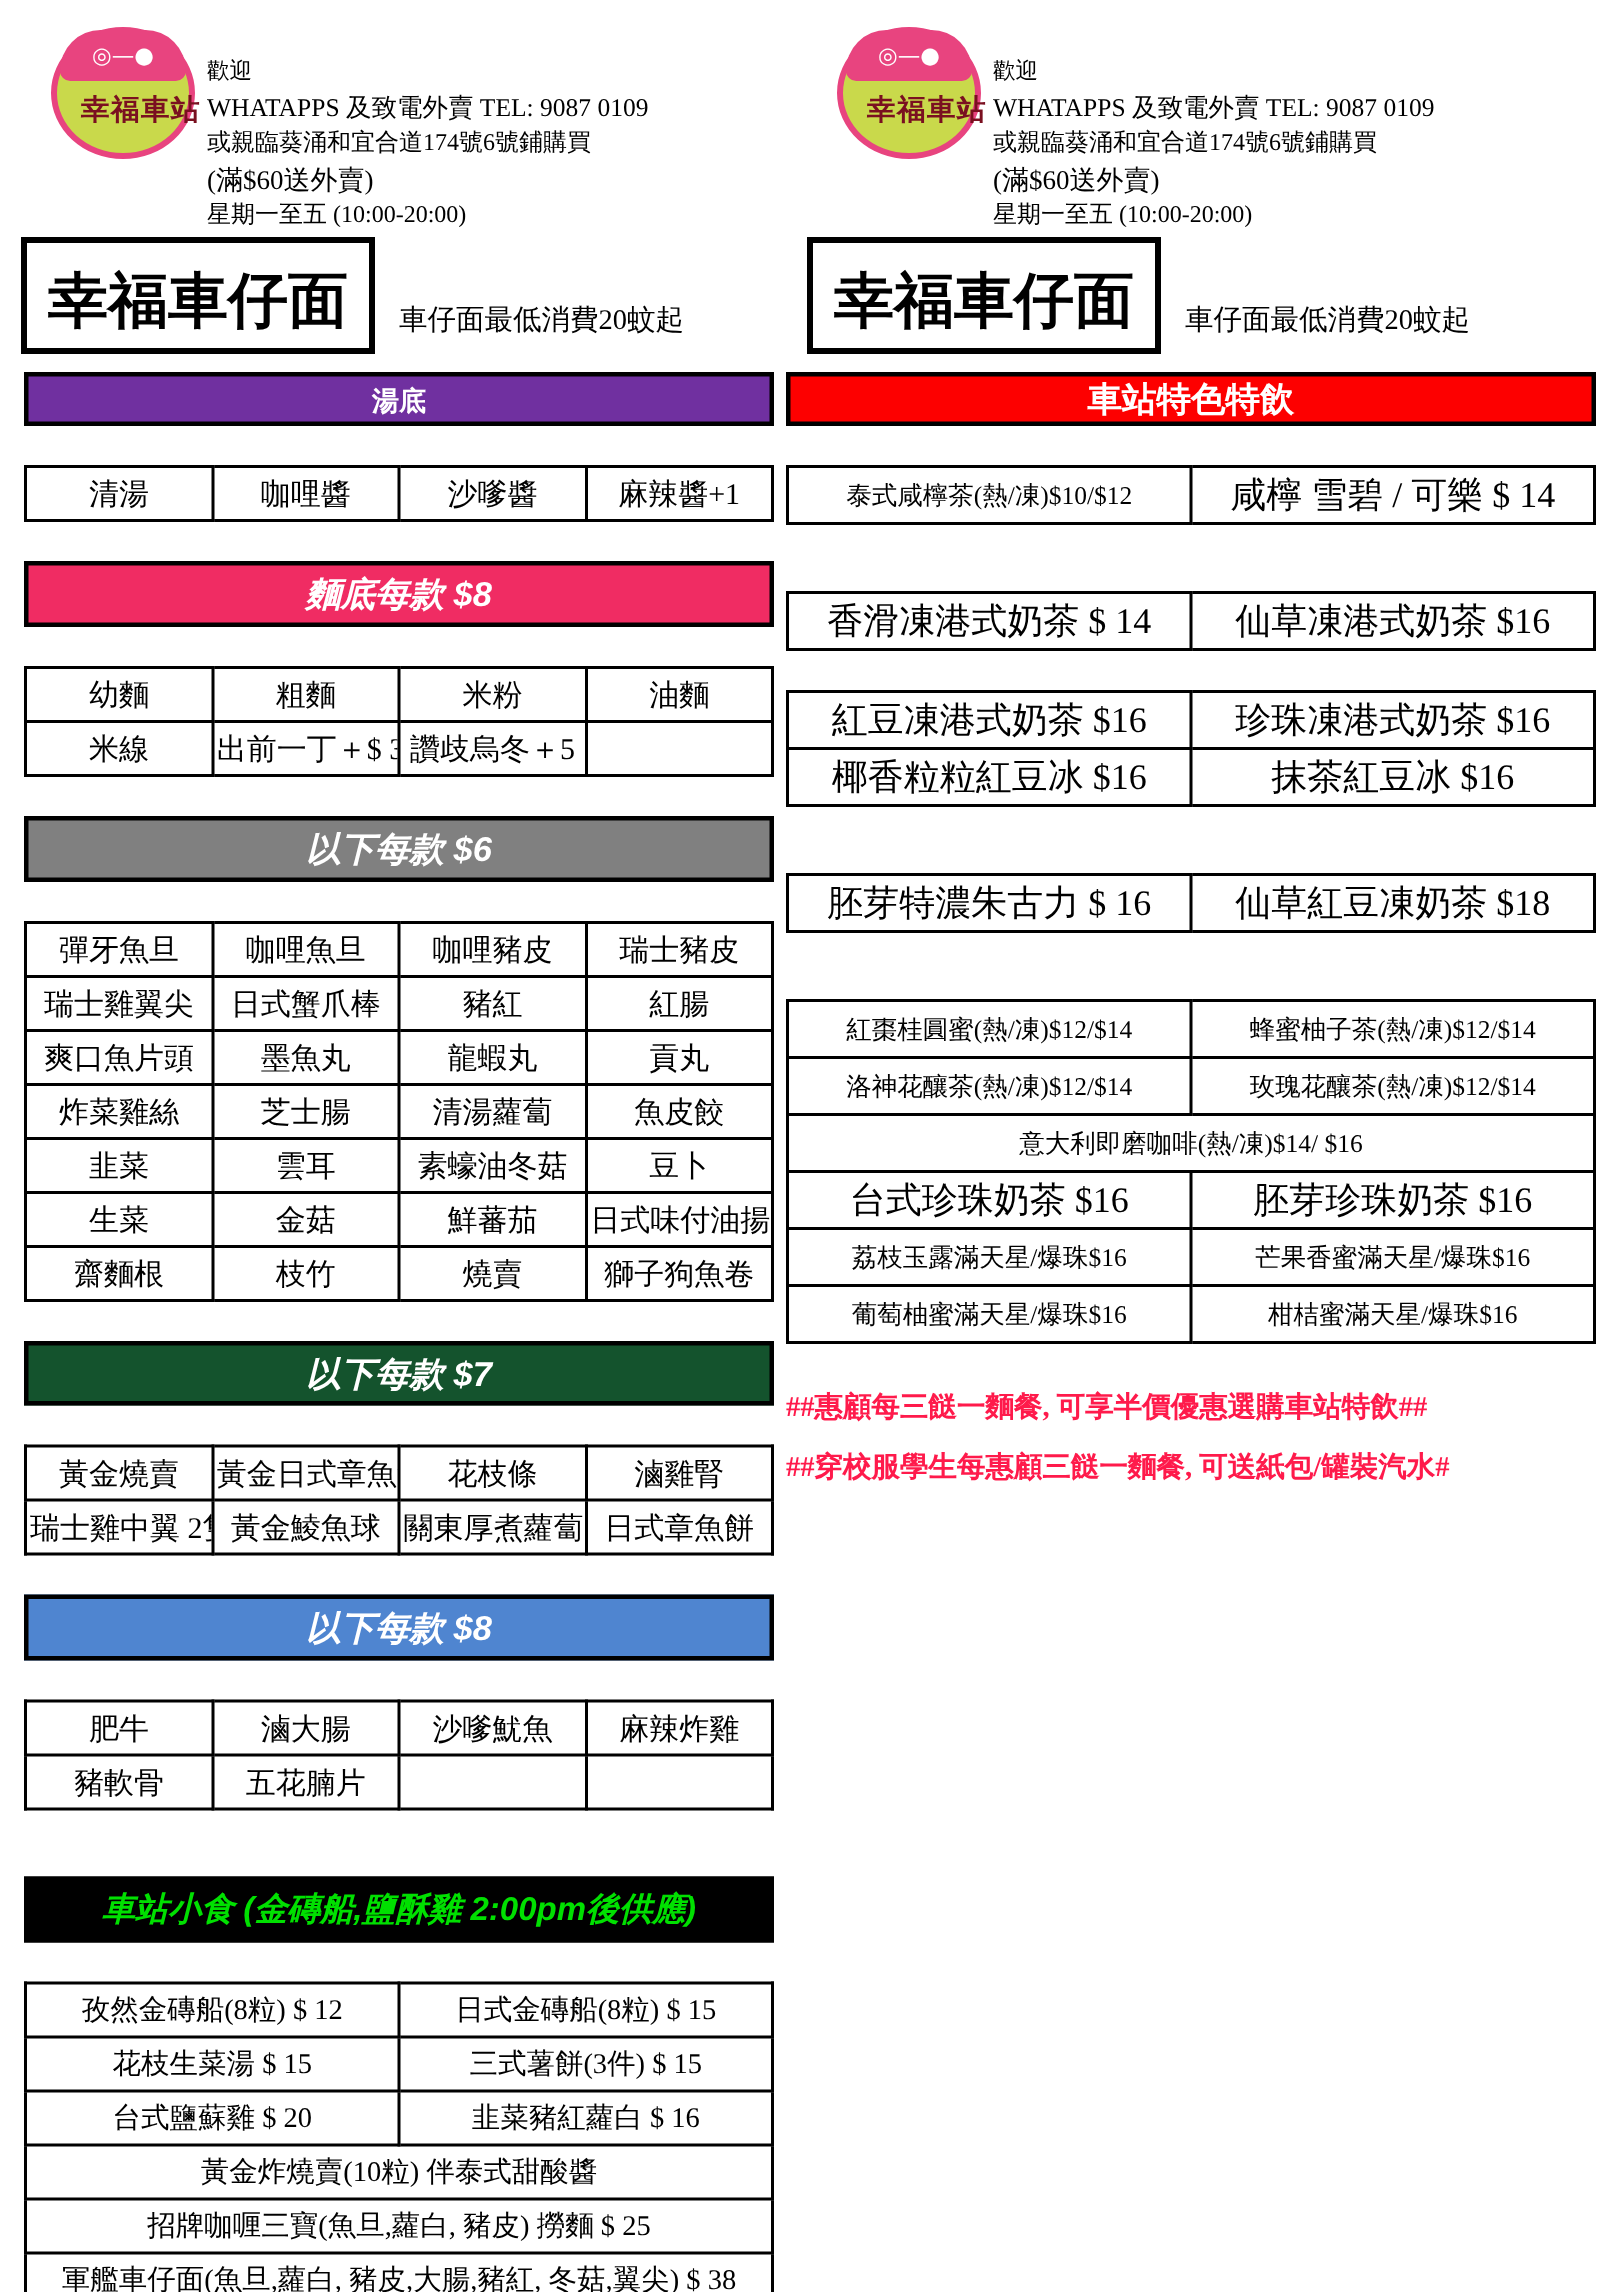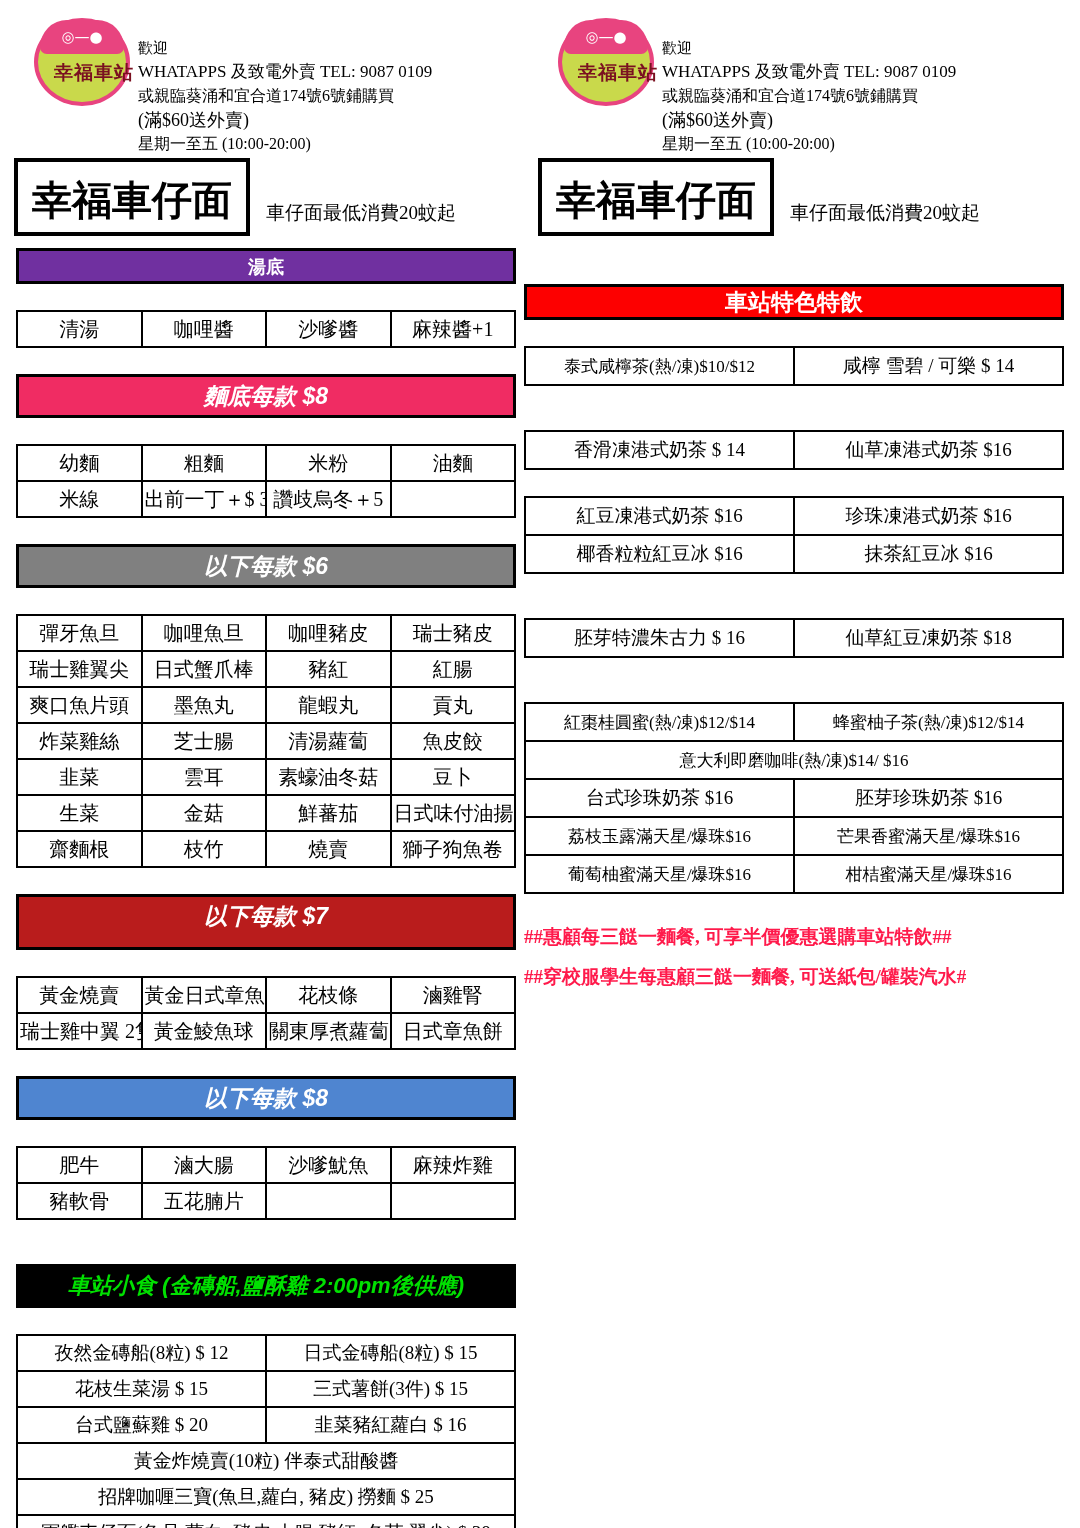--- a/index.html
+++ b/index.html
@@ -86,36 +86,36 @@
     font-size:20px;
     height:36px;
     padding:1px 2px;
     box-sizing:border-box;
     overflow:hidden;
     white-space:nowrap;
   }
 
   
   .left-col{position:absolute;left:16px;top:248px;width:500px;}
-  .right-col{position:absolute;left:524px;top:248px;width:540px;margin-top:36px;}
+  .right-col{position:absolute;left:524px;top:248px;width:540px;}
   .gap{height:26px;}
   .gap-sm{height:18px;}
 
   .banner-soup{background:#7030a0;font-size:18px;height:36px;line-height:32px;}
   .banner-noodle{background:#f02c63;font-size:23px;height:44px;line-height:38px;font-style:italic;font-family:"Liberation Sans",sans-serif;}
   .banner-6{background:#808080;font-size:23px;height:44px;line-height:38px;font-style:italic;font-family:"Liberation Sans",sans-serif;}
-  .banner-7{background:#b91c1c;font-size:23px;height:56px;line-height:38px;font-style:italic;font-family:"Liberation Sans",sans-serif;}
+  .banner-7{background:#14532d;font-size:23px;height:43px;line-height:38px;font-style:italic;font-family:"Liberation Sans",sans-serif;}
   .banner-8{background:#4f85d0;font-size:23px;height:44px;line-height:38px;font-style:italic;font-family:"Liberation Sans",sans-serif;}
   .banner-snack{background:#000;color:#00e000;font-size:22px;height:44px;line-height:38px;font-style:italic;font-family:"Liberation Sans",sans-serif;}
   .banner-drink{background:#fd0000;font-size:23px;height:36px;line-height:32px;}
 
   .small-cell{font-size:16px;}
   .med-cell{font-size:17px;}
 
-  table.drinks td{font-size:19px;height:38px;}
+  table.drinks td{font-size:24px;height:38px;}
   table.drinks td.tight{font-size:17px;}
 
   .promo{
     margin-top:26px;
     color:#ff1a4b;
     font-weight:bold;
     font-size:19px;
     line-height:34px;
     white-space:nowrap;
   }
@@ -390,20 +390,24 @@
     <div class="gap"></div>
     <div class="gap-sm"></div>
 
     <table class="grid drinks">
       <tbody>
           <tr>
         <td class="tight">紅棗桂圓蜜(熱/凍)$12/$14</td>
         <td class="tight">蜂蜜柚子茶(熱/凍)$12/$14</td>
       </tr>
       <tr>
+        <td class="tight">洛神花釀茶(熱/凍)$12/$14</td>
+        <td class="tight">玫瑰花釀茶(熱/凍)$12/$14</td>
+      </tr>
+      <tr>
         <td class="tight" colspan="2">意大利即磨咖啡(熱/凍)$14/ $16</td>
       </tr>
       <tr>
         <td>台式珍珠奶茶  $16</td>
         <td>胚芽珍珠奶茶  $16</td>
       </tr>
       <tr>
         <td class="tight">荔枝玉露滿天星/爆珠$16</td>
         <td class="tight">芒果香蜜滿天星/爆珠$16</td>
       </tr>

